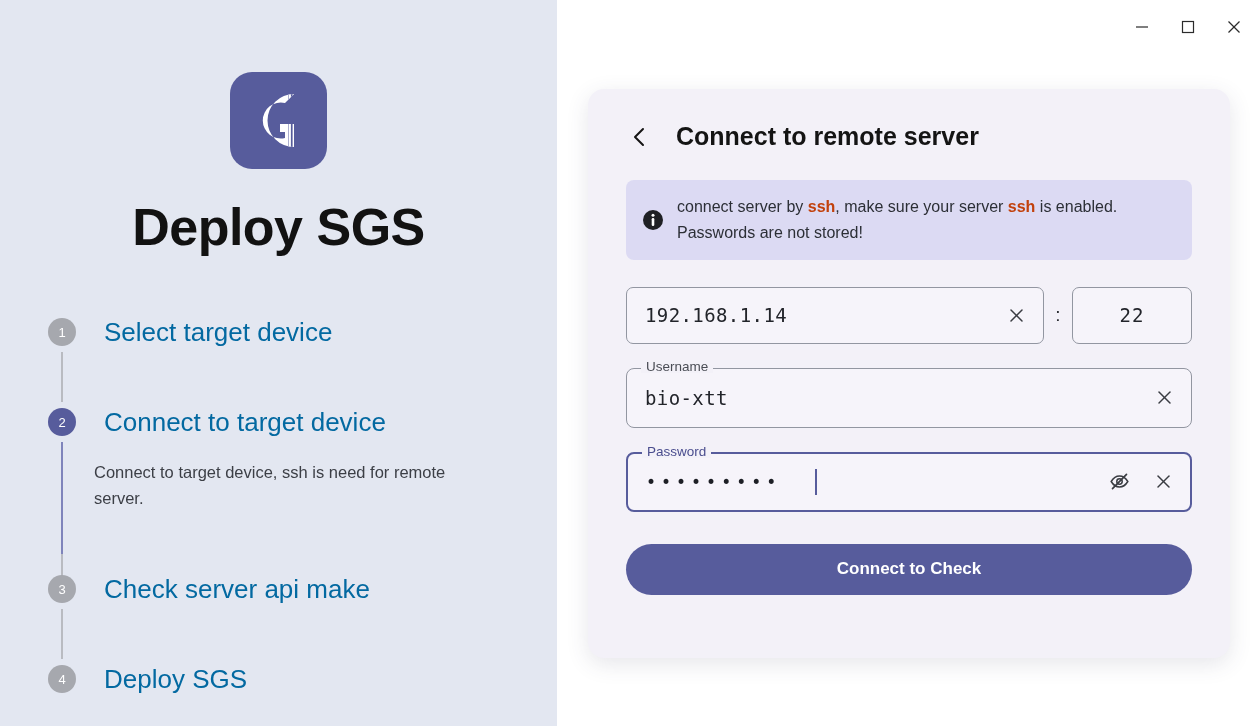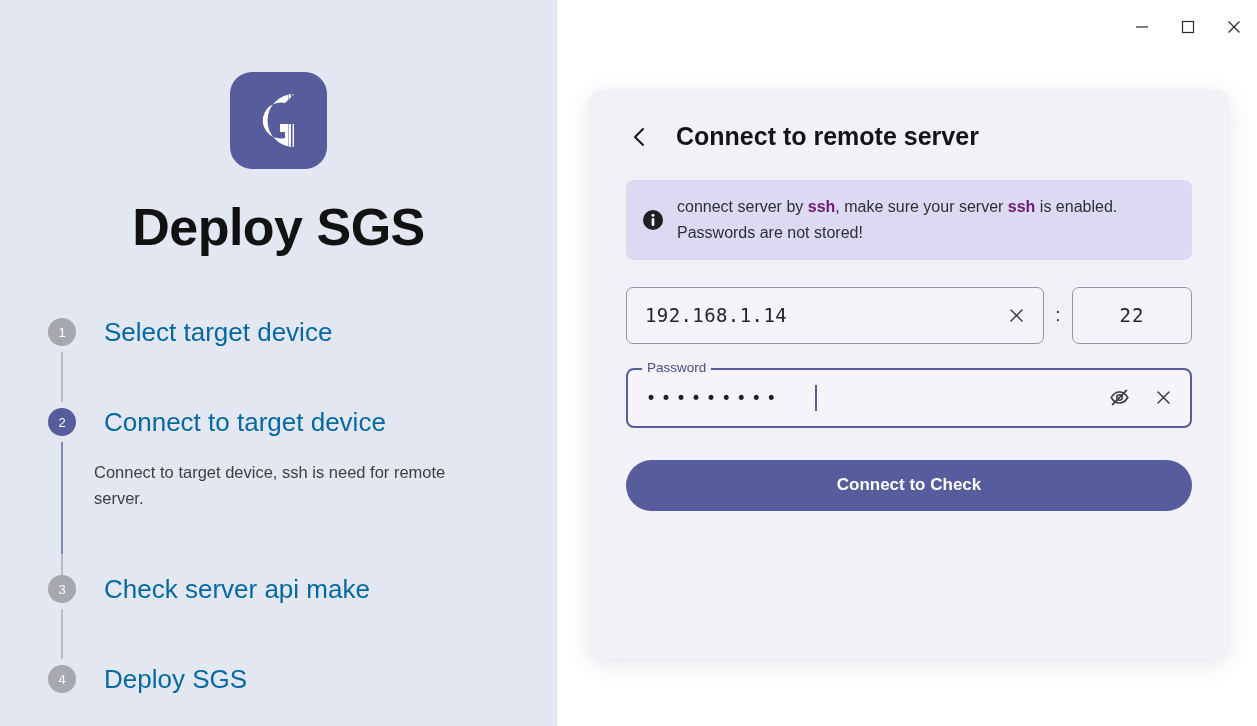--- a/index.html
+++ b/index.html
@@ -126,21 +126,21 @@
     align-items:center;
     padding:14px 16px;
     gap:13px;
   }
   .banner-icon { flex:0 0 22px; display:flex; align-items:center; }
   .banner-text {
     font-size:16px;
     color:#2c2f36;
     line-height:1.62;
   }
-  .banner-text b { color:#701a75; }
+  .banner-text b { color:#c2410c; }
 
   .form { padding:0 38px; margin-top:27px; }
   .row-host { display:flex; align-items:center; gap:0;justify-content:center; }
   .field {
     background:#f6f4fa;
     border:1px solid #9296a1;
     border-radius:7px;
     height:57px;
     display:flex; align-items:center;
     position:relative;
@@ -351,20 +351,30 @@
                 <line x1="14" y1="3" x2="3" y2="14" stroke="currentColor" stroke-width="1.5" stroke-linecap="round"></line>
               </svg>
             </span>
           </div>
           <div class="colon">:</div>
           <div class="field port">
             <span class="field-value" placeholder="Port">22</span>
           </div>
         </div>
 
+        <div class="field outlined">
+          <span class="notch-label">Username</span>
+          <span class="field-value" placeholder="Username">bio-xtt</span>
+          <span class="icon-btn">
+            <svg width="17" height="17" viewBox="0 0 17 17" aria-hidden="true">
+              <line x1="3" y1="3" x2="14" y2="14" stroke="currentColor" stroke-width="1.5" stroke-linecap="round"></line>
+              <line x1="14" y1="3" x2="3" y2="14" stroke="currentColor" stroke-width="1.5" stroke-linecap="round"></line>
+            </svg>
+          </span>
+        </div>
 
         <div class="field outlined focused">
           <span class="notch-label">Password</span>
           <span class="pw-dots" placeholder="Password">•••••••••</span>
           <span class="caret"></span>
           <span class="pw-spacer"></span>
           <span class="pw-actions">
             <span class="icon-btn">
               <svg width="21" height="21" viewBox="0 0 24 24" aria-hidden="true">
                 <path d="M2.5 12s3.8-6.3 9.5-6.3S21.5 12 21.5 12s-3.8 6.3-9.5 6.3S2.5 12 2.5 12z" fill="none" stroke="currentColor" stroke-width="1.7"></path>

